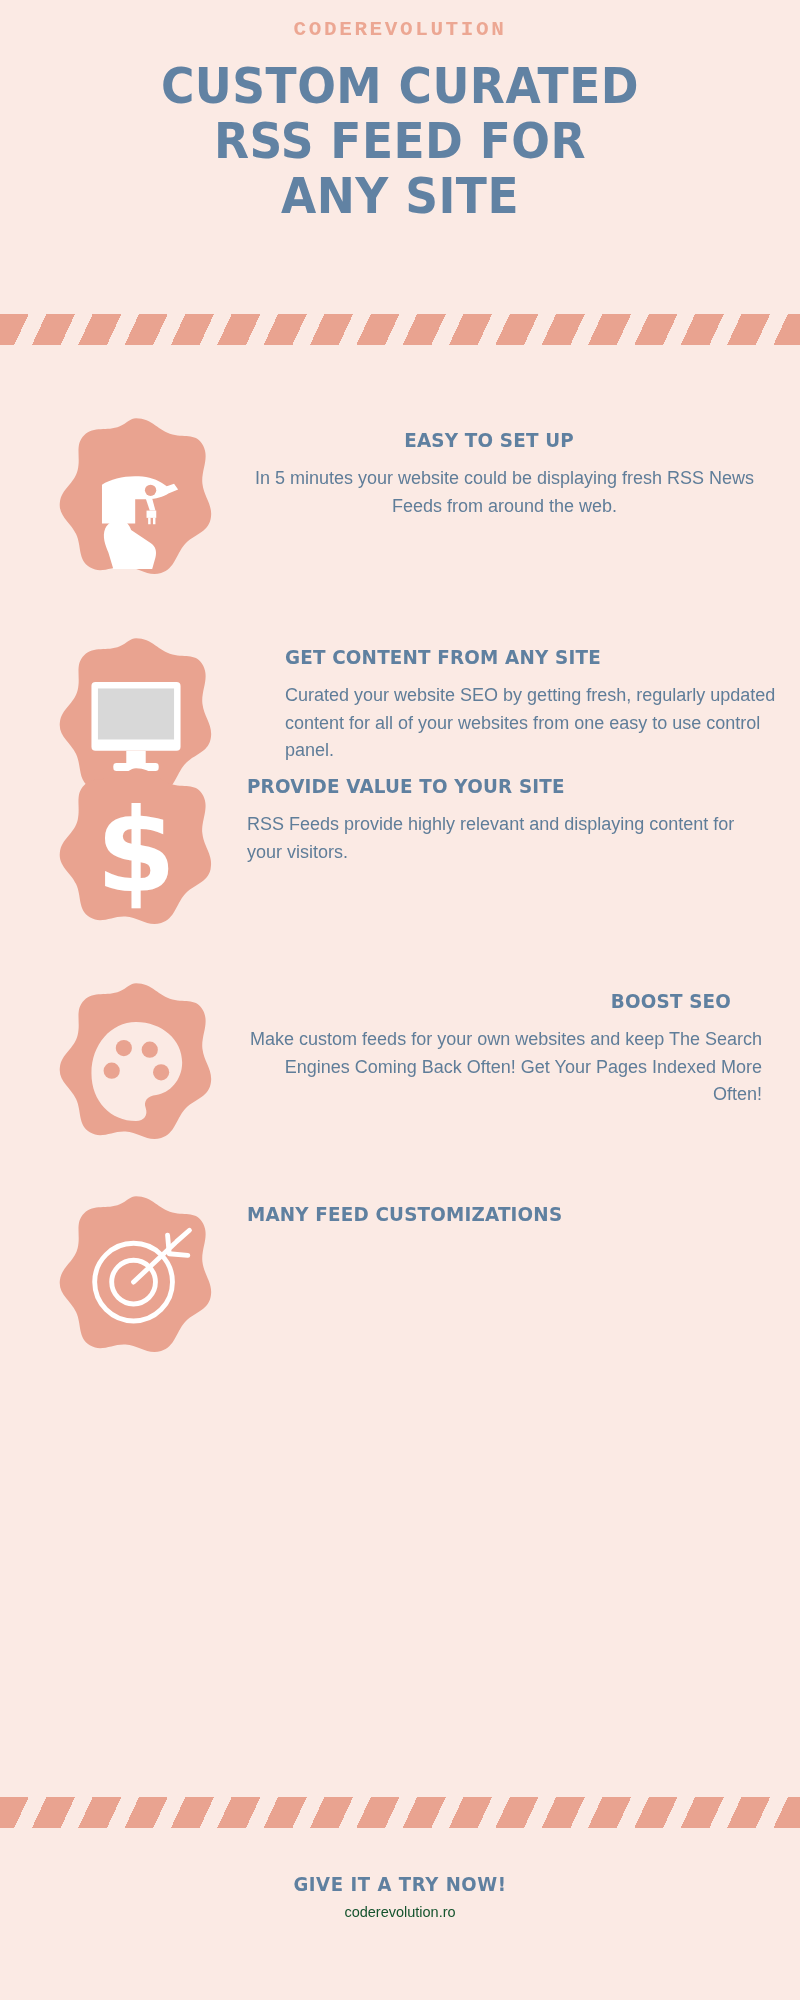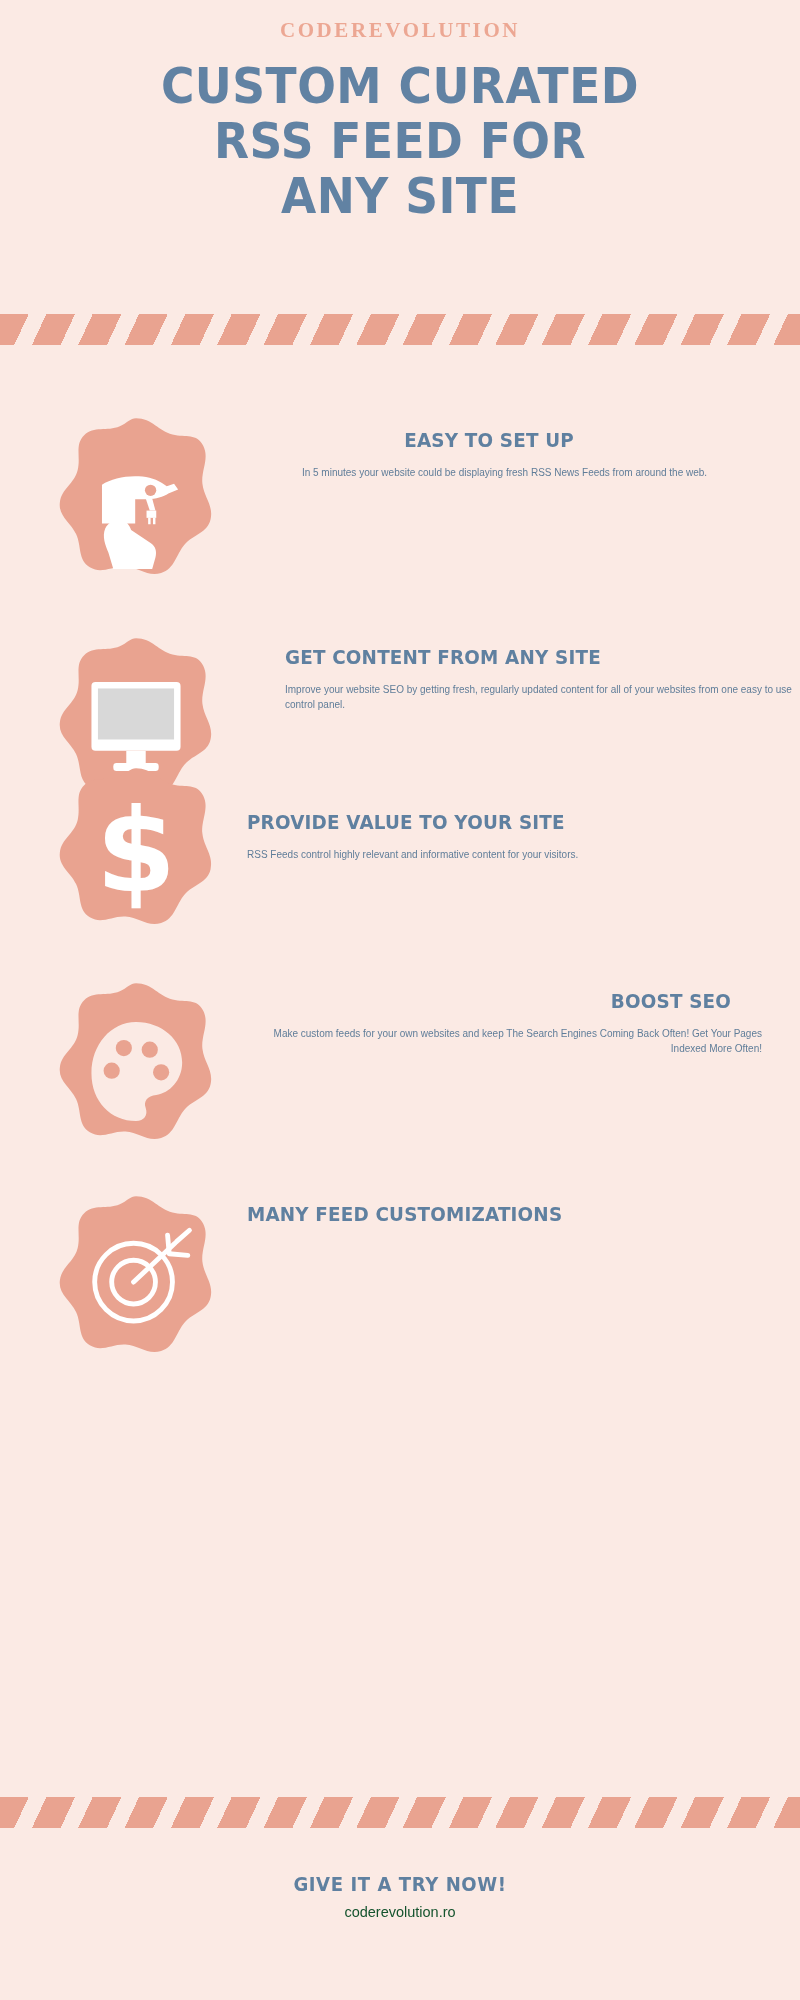--- a/index.html
+++ b/index.html
@@ -22,21 +22,21 @@
 
   
   .brand {
     position:absolute;
     top:18px; left:0; right:0;
     text-align:center;
     font-size:21px;
     font-weight:600;
     letter-spacing:2.6px;
     color:#eca793;
-    font-family:Liberation Serif, serif;
+    font-family:Liberation Mono, monospace;
   }
 
   .headline {
     position:absolute;
     top:60px; left:0; right:0;
     text-align:center;
     color:#6182a3;
     font-family:"DejaVu Sans", sans-serif;
     font-weight:bold;
     font-size:49px;
@@ -92,36 +92,36 @@
     text-transform:uppercase;
     transform:scaleX(0.94);
     transform-origin:left center;
     white-space:nowrap;
     margin-bottom:13px;
   }
 
   .feat-body {
     color:#5f7d99;
     font-family:"Liberation Sans", sans-serif;
-    font-size:10px;
+    font-size:18px;
     line-height:1.53;
     font-weight:400;
   }
 
   
   #feature-0 { top:415px; }
   #feature-0 .feat-text { top:14px;text-align:center; }
 
   #feature-1 { top:543px; }
   #feature-1 .blob-wrap { top:92px; }
   #feature-1 .feat-text { top:103px;margin-left:38px; }
 
   #feature-2 { top:765px; }
   #feature-2 .blob-wrap { top:0px; }
-  #feature-2 .feat-text { top:10px;margin-top:36px; }
+  #feature-2 .feat-text { top:10px; }
 
   #feature-3 { top:980px; }
   #feature-3 .blob-wrap { top:0px; }
   #feature-3 .feat-text { top:10px;text-align:right; }
 
   #feature-4 { top:1193px; }
   #feature-4 .blob-wrap { top:0px; }
   #feature-4 .feat-text { top:10px; }
 
   
@@ -195,37 +195,37 @@
           C114 200 104 188 87 187 C70 186 58 197 43 188 C28 179 33 162 26 147
           C19 132 4 125 6 108 C8 91 24 85 28 68 C32 51 24 37 36 25 C48 13 64 21 80 14 C89 10 93 4 100 4 Z"></path>
         <rect x="45" y="58" width="110" height="85" rx="5" fill="#ffffff"></rect>
         <rect x="53" y="66" width="94" height="63" fill="#d8d8d8"></rect>
         <rect x="88" y="143" width="24" height="16" fill="#ffffff"></rect>
         <rect x="72" y="158" width="56" height="10" rx="4" fill="#ffffff"></rect>
       </svg>
     </div>
     <div class="feat-text">
       <div class="feat-title">Get Content From Any Site</div>
-      <div class="feat-body">Improve your website SEO by getting fresh, regularly updated content for all of your websites from one easy to use control panel.</div>
+      <div class="feat-body">Curated your website SEO by getting fresh, regularly updated content for all of your websites from one easy to use control panel.</div>
     </div>
   </div>
 
   <div class="feature" id="feature-2">
     <div class="blob-wrap">
       <svg viewBox="0 0 200 200">
         <path fill="#e9a390" d="M100 4 C120 4 128 20 145 24 C162 28 175 22 183 38 C191 54 180 68 182 85
           C184 102 196 112 192 129 C188 146 171 147 160 160 C149 173 148 190 131 195
           C114 200 104 188 87 187 C70 186 58 197 43 188 C28 179 33 162 26 147
           C19 132 4 125 6 108 C8 91 24 85 28 68 C32 51 24 37 36 25 C48 13 64 21 80 14 C89 10 93 4 100 4 Z"></path>
         <text x="100" y="155" text-anchor="middle" fill="#ffffff" font-family="DejaVu Sans, sans-serif" font-size="142" font-weight="bold">$</text>
       </svg>
     </div>
     <div class="feat-text">
       <div class="feat-title">Provide Value To Your Site</div>
-      <div class="feat-body">RSS Feeds control highly relevant and informative content for your visitors.</div>
+      <div class="feat-body">RSS Feeds provide highly relevant and displaying content for your visitors.</div>
     </div>
   </div>
 
   <div class="feature" id="feature-3">
     <div class="blob-wrap">
       <svg viewBox="0 0 200 200">
         <path fill="#e9a390" d="M100 4 C120 4 128 20 145 24 C162 28 175 22 183 38 C191 54 180 68 182 85
           C184 102 196 112 192 129 C188 146 171 147 160 160 C149 173 148 190 131 195
           C114 200 104 188 87 187 C70 186 58 197 43 188 C28 179 33 162 26 147
           C19 132 4 125 6 108 C8 91 24 85 28 68 C32 51 24 37 36 25 C48 13 64 21 80 14 C89 10 93 4 100 4 Z"></path>

